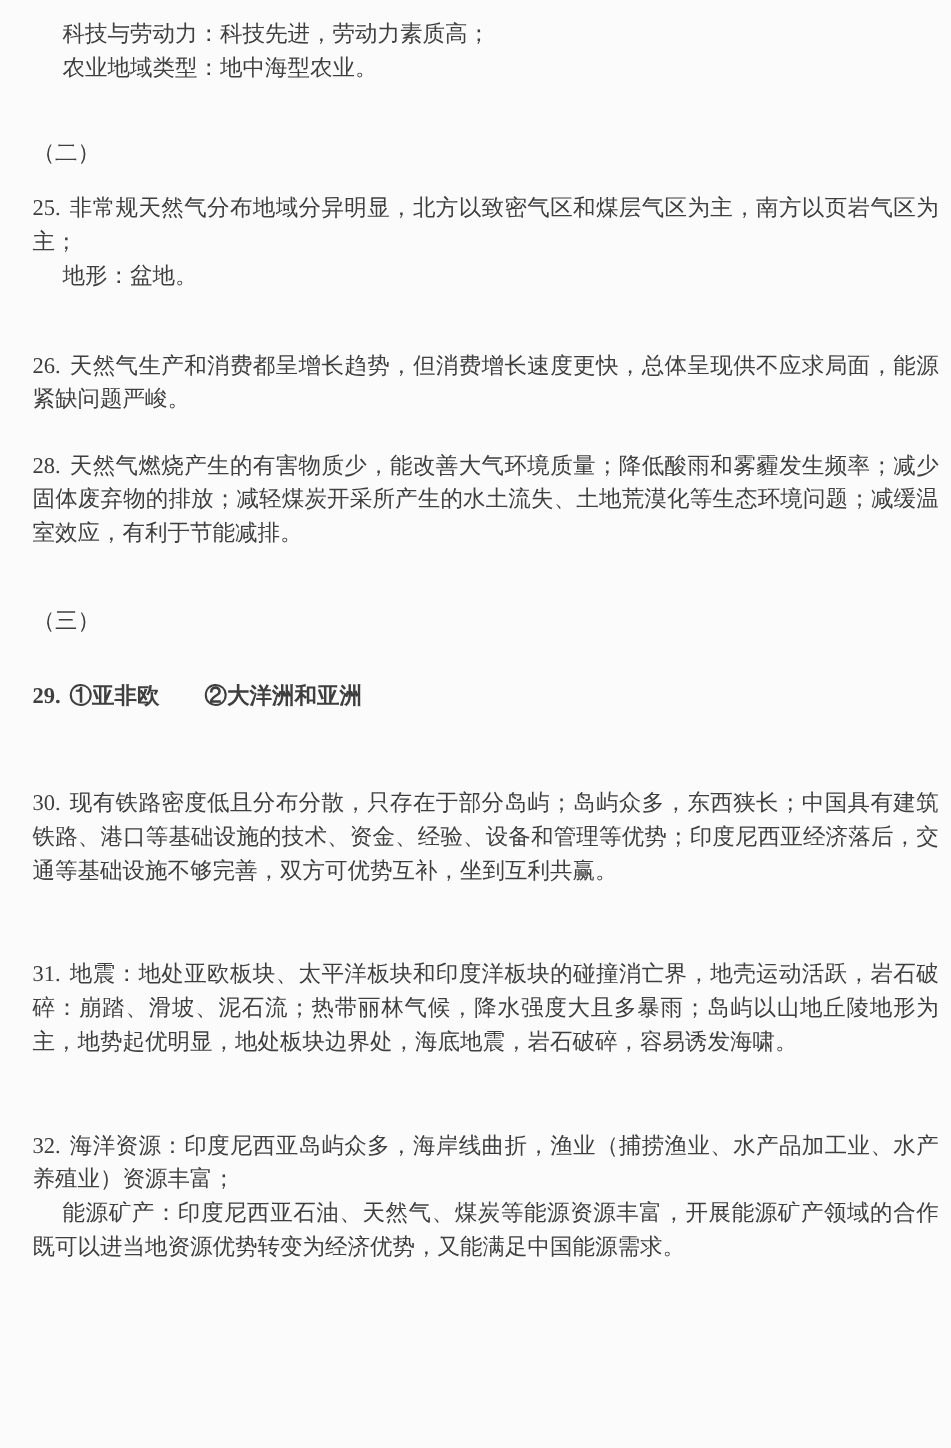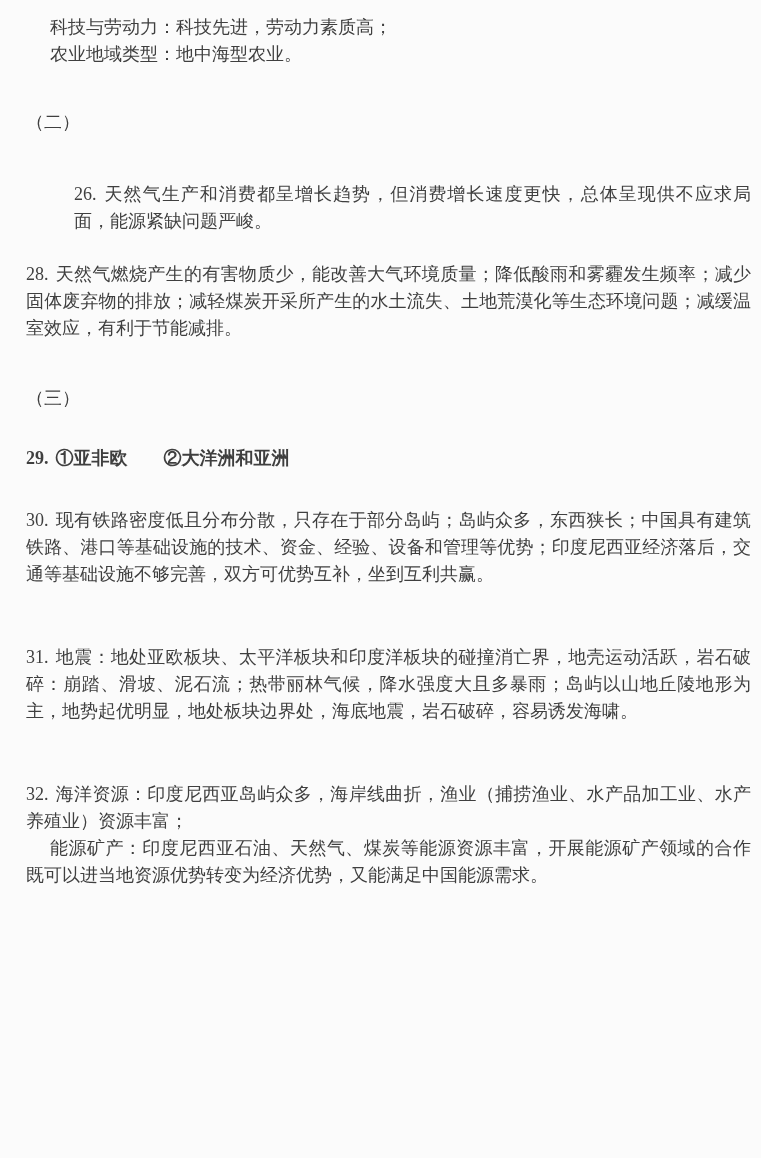--- a/index.html
+++ b/index.html
@@ -27,33 +27,37 @@
   }
   .indented { text-indent: 24px; }
   .qnum { margin-right: 7px; }
   .section-label { margin: 0; line-height: 27px; }
   .mt-17 { margin-top: 17px; }
   .mt-26 { margin-top: 26px; }
   .mt-33 { margin-top: 33px; font-weight: bold; }
   .mt-41 { margin-top: 41px; }
   .mt-43 { margin-top: 43px; }
   .mt-44 { margin-top: 56px; }
-  .mt-45 { margin-top: 45px; margin-left: 48px; }
-  .mt-59 { margin-top: 35px; }
+  .mt-45 { margin-top: 45px; }
+  .mt-59 { margin-top: 59px; }
 </style>
 </head>
 <body>
 
 <div class="page">
 
   <p class="para indented">科技与劳动力：科技先进，劳动力素质高；</p>
   <p class="para indented">农业地域类型：地中海型农业。</p>
 
   <p class="section-label mt-41">（二）</p>
 
+  <div class="question mt-17">
+    <p class="para"><span class="qnum">25.</span><span>非常规天然气分布地域分异明显，北方以致密气区和煤层气区为主，南方以页岩气区为主；</span></p>
+    <p class="para indented">地形：盆地。</p>
+  </div>
 
   <div class="question mt-45">
     <p class="para"><span class="qnum">26.</span><span>天然气生产和消费都呈增长趋势，但消费增长速度更快，总体呈现供不应求局面，能源紧缺问题严峻。</span></p>
   </div>
 
 
   <div class="question mt-26">
     <p class="para"><span class="qnum">28.</span><span>天然气燃烧产生的有害物质少，能改善大气环境质量；降低酸雨和雾霾发生频率；减少固体废弃物的排放；减轻煤炭开采所产生的水土流失、土地荒漠化等生态环境问题；减缓温室效应，有利于节能减排。</span></p>
   </div>
 

